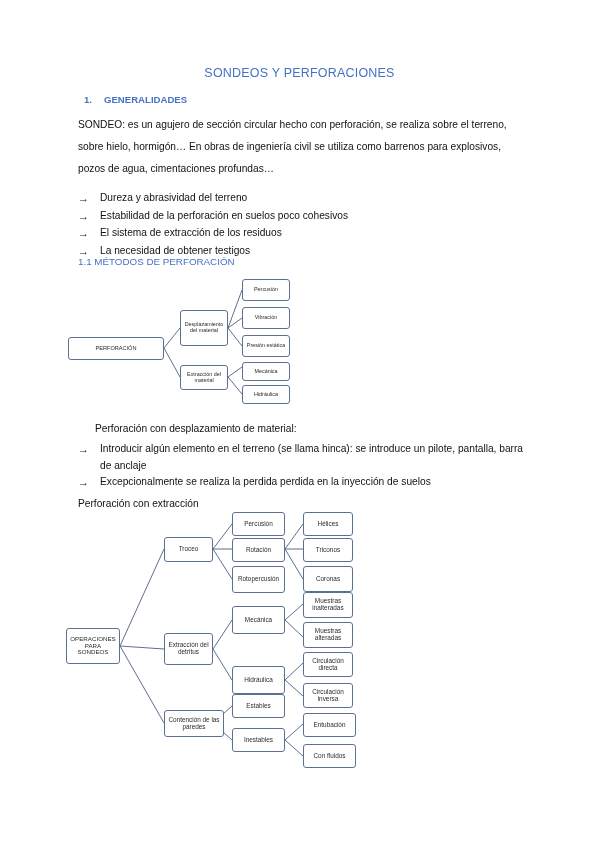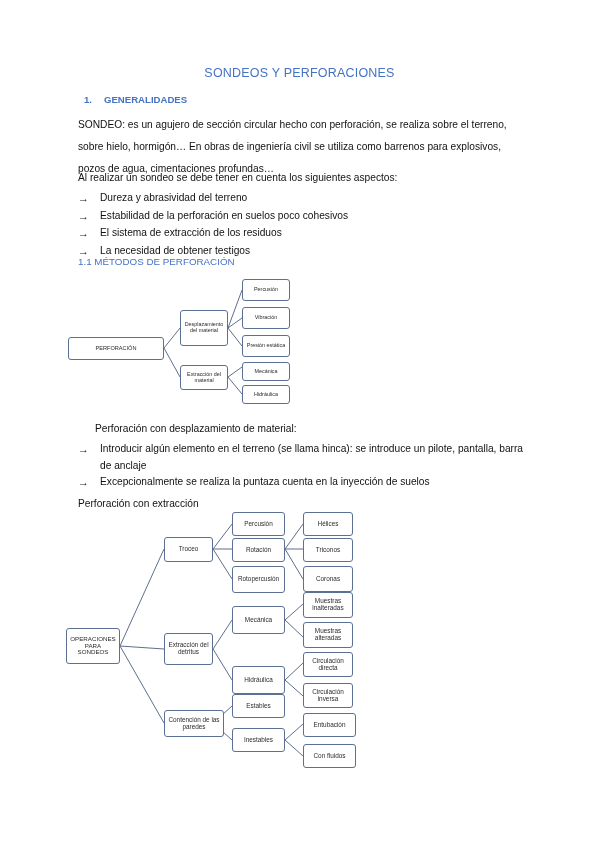--- a/index.html
+++ b/index.html
@@ -56,21 +56,20 @@
 <div class="page">
 
   <div class="doc-title">SONDEOS Y PERFORACIONES</div>
 
   <div class="h2" style="top:94px;">
     <span class="num">1.</span><span>GENERALIDADES</span>
   </div>
 
   <div class="para" style="top:114px;">SONDEO: es un agujero de sección circular hecho con perforación, se realiza sobre el terreno, sobre hielo, hormigón… En obras de ingeniería civil se utiliza como barrenos para explosivos, pozos de agua, cimentaciones profundas…</div>
 
-  <div class="para" style="top:167px;">Al realizar un sondeo se debe tener en cuenta los siguientes aspectos:</div>
 
   <div class="bullets" style="top:190px;">
     <div class="row">
       <span class="arw">→</span>
       <span class="txt">Dureza y abrasividad del terreno</span>
     </div>
     <div class="row">
       <span class="arw">→</span>
       <span class="txt">Estabilidad de la perforación en suelos poco cohesivos</span>
     </div>
@@ -118,21 +117,21 @@
 
   <div class="para" style="top:418px;margin-left:17px;">Perforación con desplazamiento de material:</div>
 
   <div class="bullets wide" style="top:441px;">
     <div class="row">
       <span class="arw">→</span>
       <span class="txt">Introducir algún elemento en el terreno (se llama hinca): se introduce un pilote, pantalla, barra de anclaje</span>
     </div>
     <div class="row">
       <span class="arw">→</span>
-      <span class="txt">Excepcionalmente se realiza la puntaza cuenta en la inyección de suelos</span>
+      <span class="txt">Excepcionalmente se realiza la perdida perdida en la inyección de suelos</span>
     </div>
   </div>
 
   <div class="para" style="top:493px;">Perforación con extracción</div>
 
   <div class="diagram d2" style="left:58px;top:508px;width:320px;height:270px;">
     <svg width="320" height="270" viewBox="0 0 320 270">
       <g stroke="#4c5f80" stroke-width="0.9" fill="none">
 
         <path d="M62,138 L106,41"></path>

